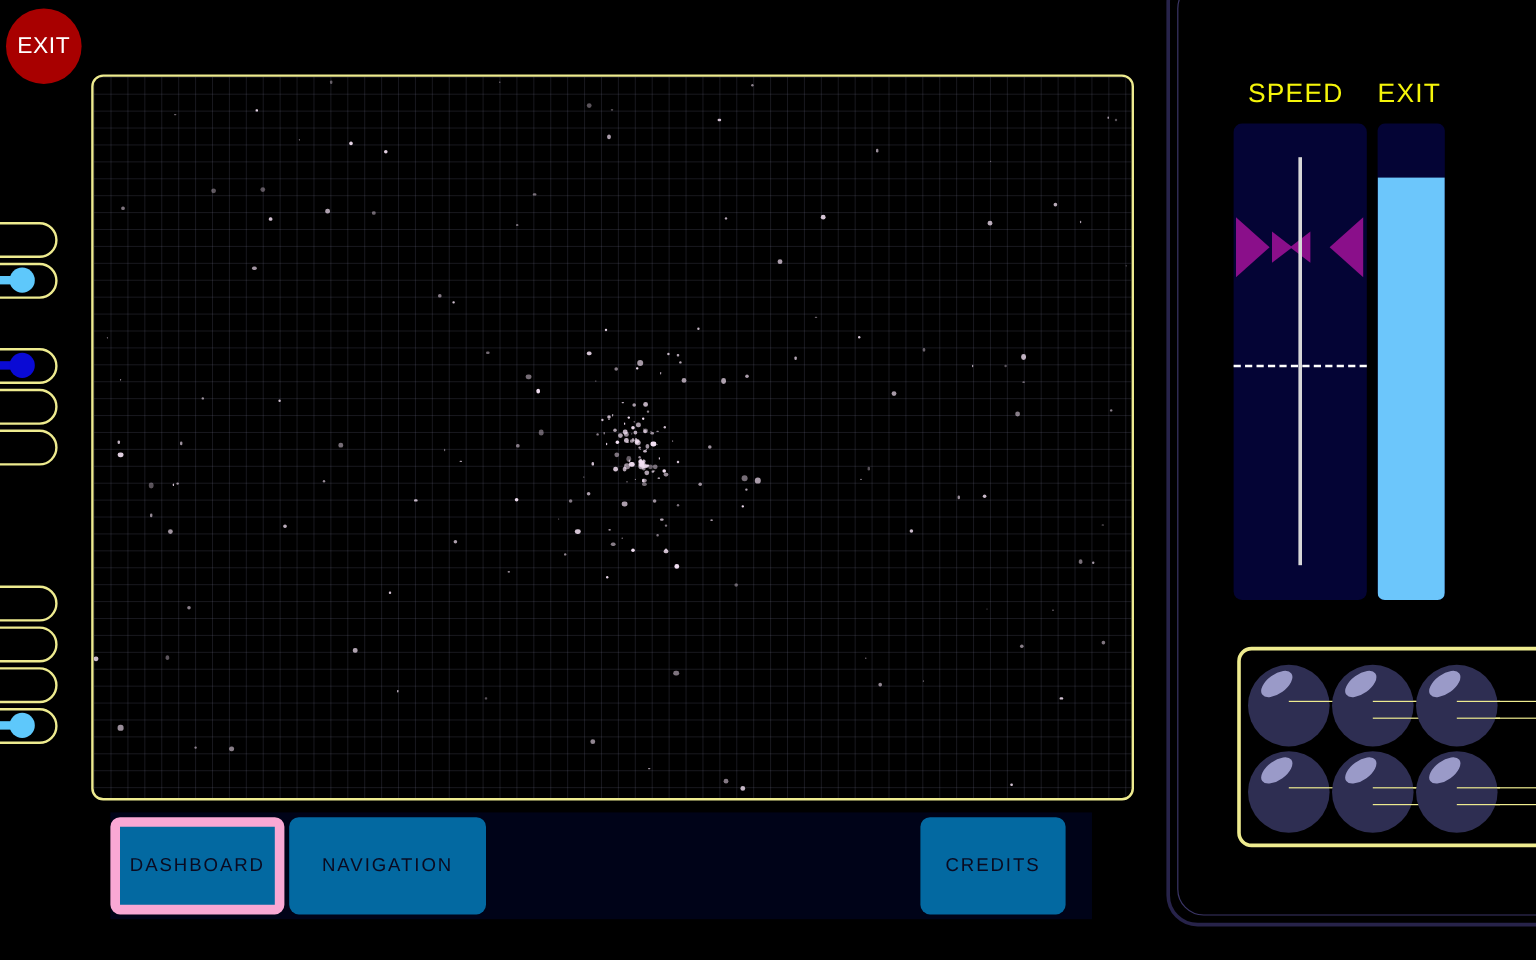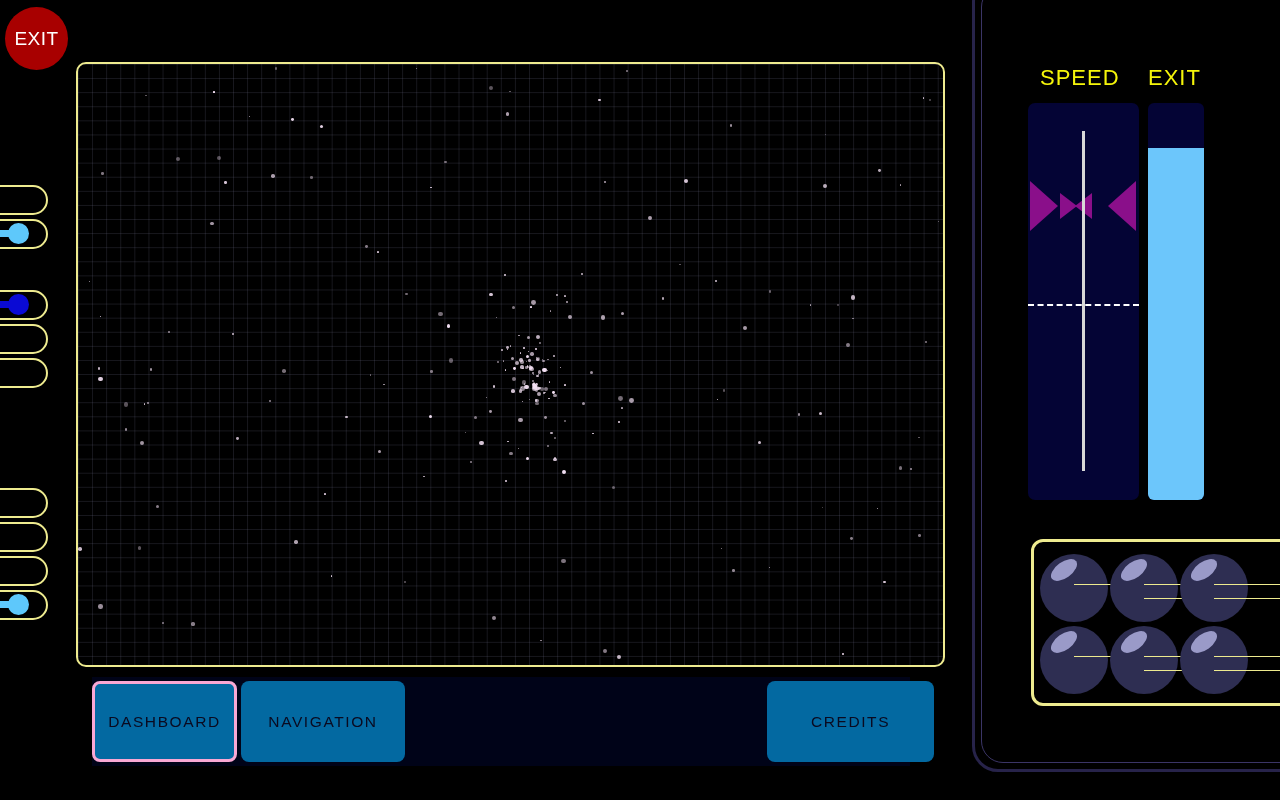--- a/index.html
+++ b/index.html
@@ -36,24 +36,24 @@
     position:absolute; left:92px; top:677px; width:818px; height:89px;
     background:#000318;
   }
   .navtab{
     position:absolute; top:4px; height:81px;
     background:#0369a1; border:none; border-radius:8px;
     color:#0a0a20; font-size:15.5px; letter-spacing:1.6px;
     display:flex; align-items:center; justify-content:center;
     cursor:pointer; font-family:"Liberation Sans", sans-serif;
   }
-  .navtab.active{ border:3px solid #f9a8d4; }
+  .navtab.active{ border:8px solid #f9a8d4; }
   #tab-dashboard{ left:0px;   width:145px; }
   #tab-navigation{ left:149px; width:164px; }
-  #tab-credits{   left:675px; width:167px; }
+  #tab-credits{   left:675px; width:121px; }
 
   
   .slider-group{ position:absolute; }
   .slider-row{ position:absolute; left:-40px; width:88px; height:30px; }
   .slider-row .track-outline{
     position:absolute; inset:0; border:2px solid #eeeb8f; border-radius:15px;
   }
   .slider-bar{ position:absolute; top:11px; height:7px; }
   .slider-knob{ position:absolute; width:21px; height:21px; border-radius:50%; top:4px; }
 

